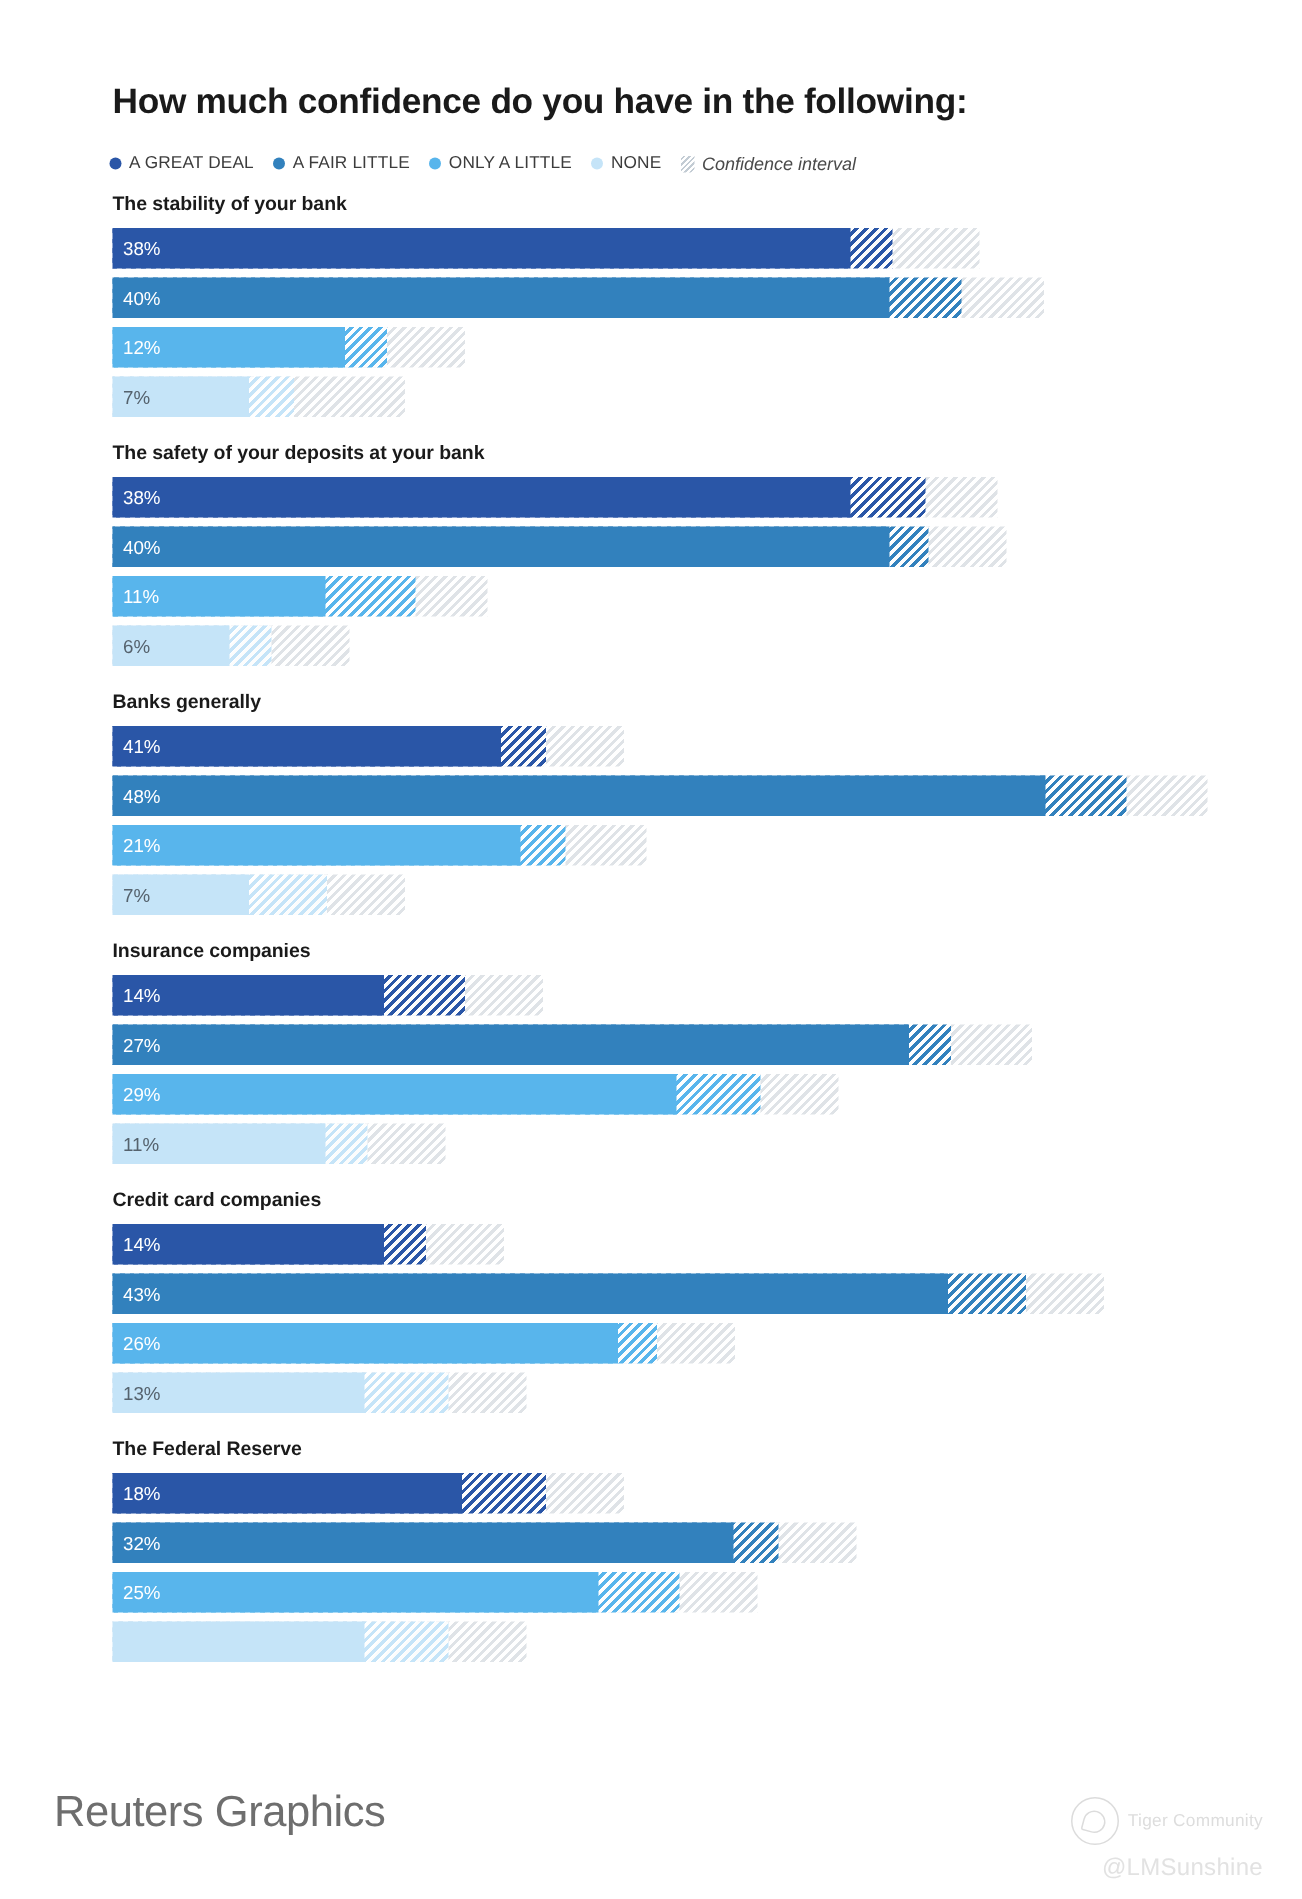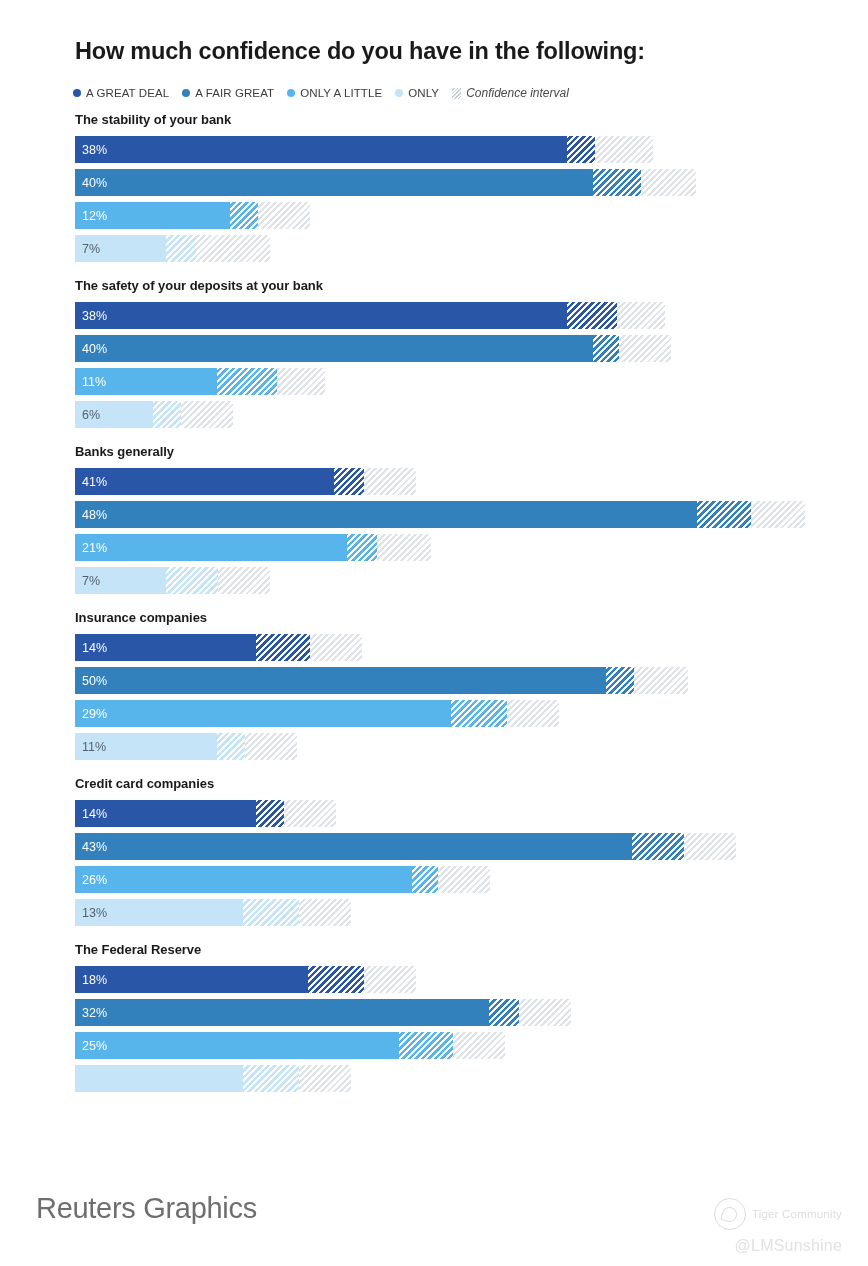--- a/index.html
+++ b/index.html
@@ -12,21 +12,21 @@
     height: 1266px;
     position: relative;
     overflow: hidden;
     font-family: "Liberation Sans", sans-serif;
     -webkit-font-smoothing: antialiased;
   }
 
   
   #chart-card {
     position: absolute;
-    left: 0; top: 0;
+    left: 0; top: 16px;
     width: 868px;
     height: 1178px;
     background: #ffffff;
     overflow: hidden;
   }
 
   #chart-title {
     position: absolute;
     left: 75px;
     top: 38px;
@@ -223,29 +223,29 @@
 
   <div id="chart-title">How much confidence do you have in the following:</div>
 
   <div id="legend">
       <div class="legend-item">
         <span class="legend-dot" style="background: rgb(42, 86, 167);"></span>
         <span class="legend-label">A GREAT DEAL</span>
       </div>
       <div class="legend-item">
         <span class="legend-dot" style="background: rgb(50, 129, 189);"></span>
-        <span class="legend-label">A FAIR GREAT</span>
+        <span class="legend-label">A FAIR LITTLE</span>
       </div>
       <div class="legend-item">
         <span class="legend-dot" style="background: rgb(88, 181, 236);"></span>
         <span class="legend-label">ONLY A LITTLE</span>
       </div>
       <div class="legend-item">
         <span class="legend-dot" style="background: rgb(197, 228, 248);"></span>
-        <span class="legend-label">ONLY</span>
+        <span class="legend-label">NONE</span>
       </div>
       <div class="legend-item">
         <span class="legend-hatch"></span>
         <span class="legend-label ci">Confidence interval</span>
       </div>
     </div>
 
   <div id="groups">
       <div class="group">
         <div class="group-label">The stability of your bank</div>
@@ -360,21 +360,21 @@
             <div class="ci-color" style="width: 235.3px; background-image: repeating-linear-gradient(-45deg, rgba(255, 255, 255, 0.92) 0px, rgba(255, 255, 255, 0.92) 2.4px, rgb(42, 86, 167) 2.4px, rgb(42, 86, 167) 4.6px);"></div>
             <div class="bar-solid" style="width: 181.3px; background: rgb(42, 86, 167);"></div>
             <div class="bar-value">14%</div>
           </div>
         </div>
         <div class="bar-row">
           <div class="bar-track" style="width: 612.95px;">
             <div class="ci-gray" style="width: 612.95px;"></div>
             <div class="ci-color" style="width: 558.95px; background-image: repeating-linear-gradient(-45deg, rgba(255, 255, 255, 0.92) 0px, rgba(255, 255, 255, 0.92) 2.4px, rgb(50, 129, 189) 2.4px, rgb(50, 129, 189) 4.6px);"></div>
             <div class="bar-solid" style="width: 530.95px; background: rgb(50, 129, 189);"></div>
-            <div class="bar-value">50%</div>
+            <div class="bar-value">27%</div>
           </div>
         </div>
         <div class="bar-row">
           <div class="bar-track" style="width: 483.55px;">
             <div class="ci-gray" style="width: 483.55px;"></div>
             <div class="ci-color" style="width: 431.55px; background-image: repeating-linear-gradient(-45deg, rgba(255, 255, 255, 0.92) 0px, rgba(255, 255, 255, 0.92) 2.4px, rgb(88, 181, 236) 2.4px, rgb(88, 181, 236) 4.6px);"></div>
             <div class="bar-solid" style="width: 375.55px; background: rgb(88, 181, 236);"></div>
             <div class="bar-value">29%</div>
           </div>
         </div>

